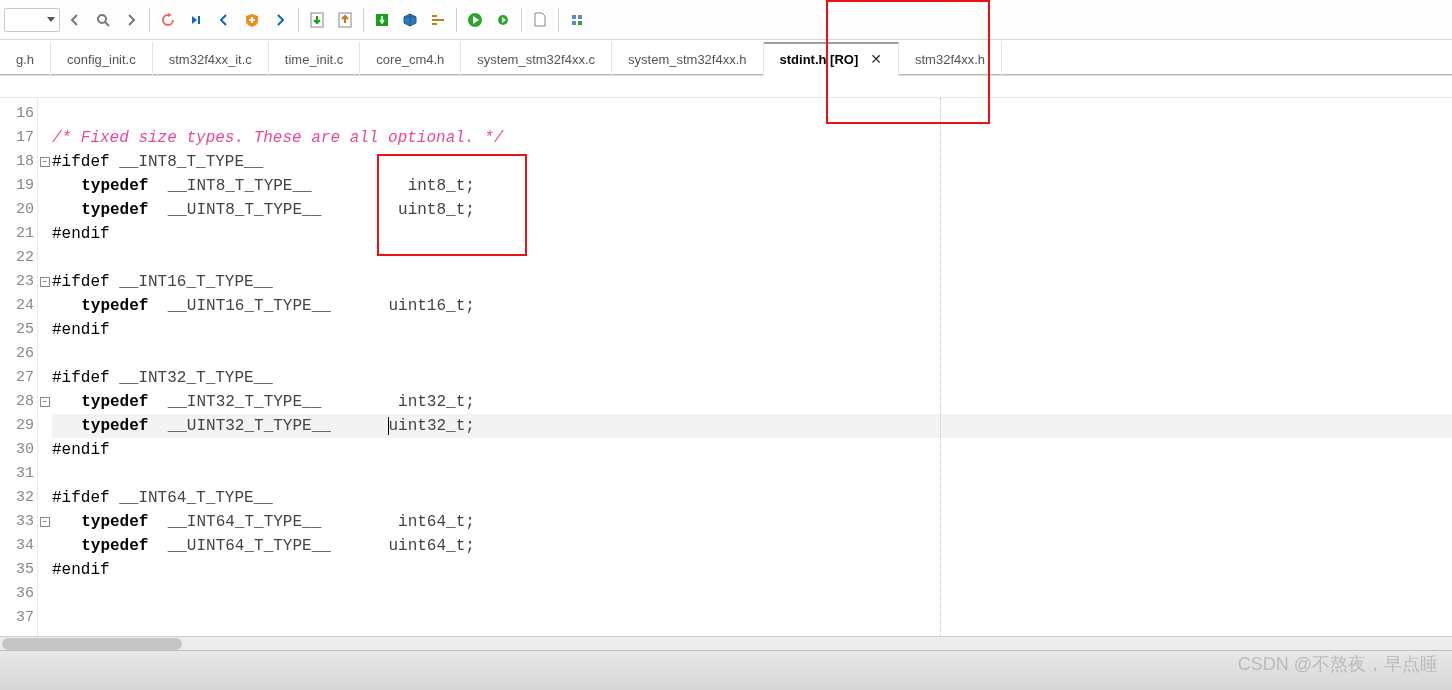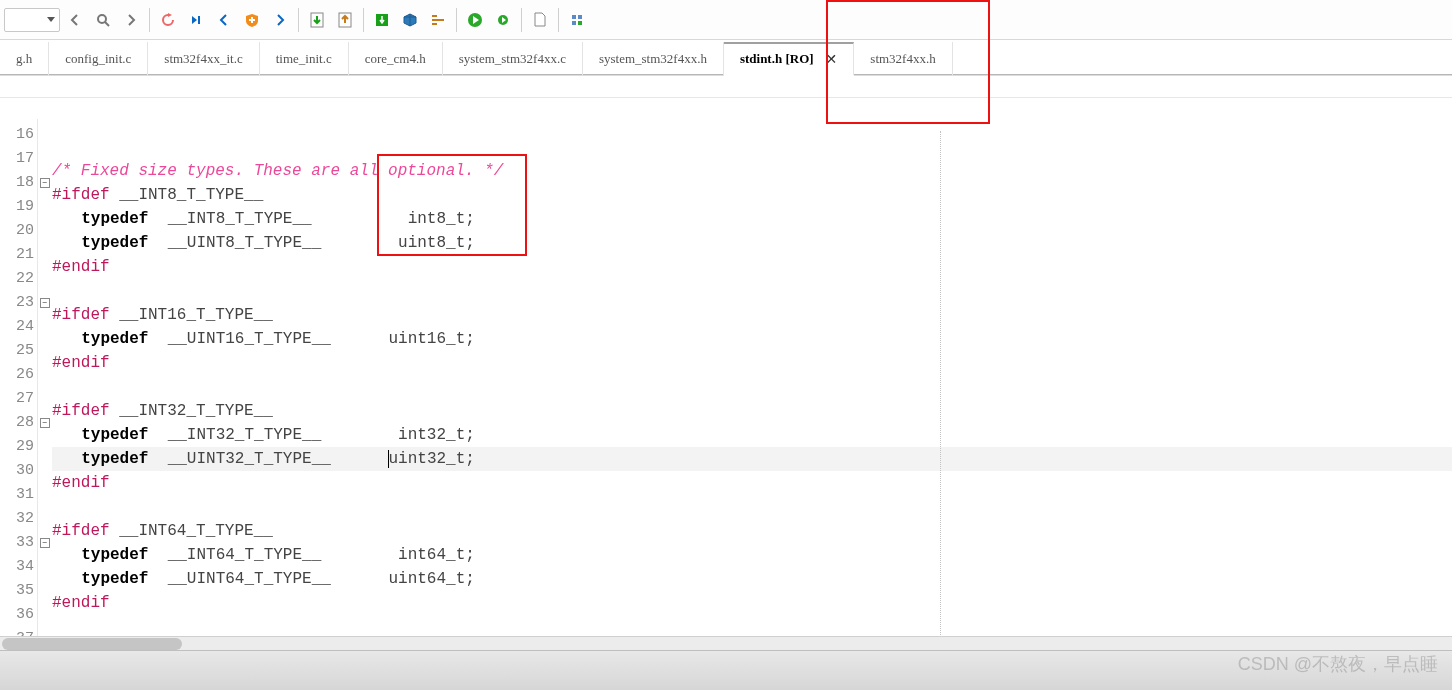--- a/index.html
+++ b/index.html
@@ -58,42 +58,40 @@
 .tab {
   padding: 0 16px;
   display: flex;
   align-items: center;
   font-size: 13px;
   color: #555;
   border-right: 1px solid #e3e3e3;
   cursor: pointer;
   white-space: nowrap;
   height: 34px;
-  font-family: Liberation Serif, serif;
 }
 .tab.active {
   font-weight: 700;
   color: #000;
   background: #fff;
   border-top: 2px solid #a0a0a0;
   border-bottom: 2px solid #fff;
   margin-bottom: -1px;
 }
 .tab-close {
   margin-left: 12px;
   font-weight: 400;
   font-size: 14px;
   color: #333;
 }
 .code-area {
   display: flex;
   height: 574px;
   background: #fff;
   position: relative;
-  align-items: center;
 }
 .gutter {
   width: 38px;
   background: #fff;
   text-align: right;
   color: #888;
   font-family: Consolas, "Courier New", monospace;
   font-size: 15px;
   padding-top: 4px;
   user-select: none;
@@ -137,21 +135,21 @@
   padding-top: 4px;
   position: relative;
 }
 .code-line {
   height: 24px;
   line-height: 24px;
   white-space: pre;
 }
 .code-line.cursor-line { background: #f3f3f3; }
 .tok-comment { color: #ec4899; font-style: italic; }
-.tok-pp { color: #be185d; margin-top: 24px; }
+.tok-pp { color: #000000; margin-top: 24px; }
 .tok-kw { font-weight: 700; color: #000; margin-left: 10px; }
 .tok-type { color: #444; }
 .red-box {
   position: absolute;
   border: 2px solid #e11;
   background: transparent;
   pointer-events: none;
 }
 .cursor {
   display: inline-block;

